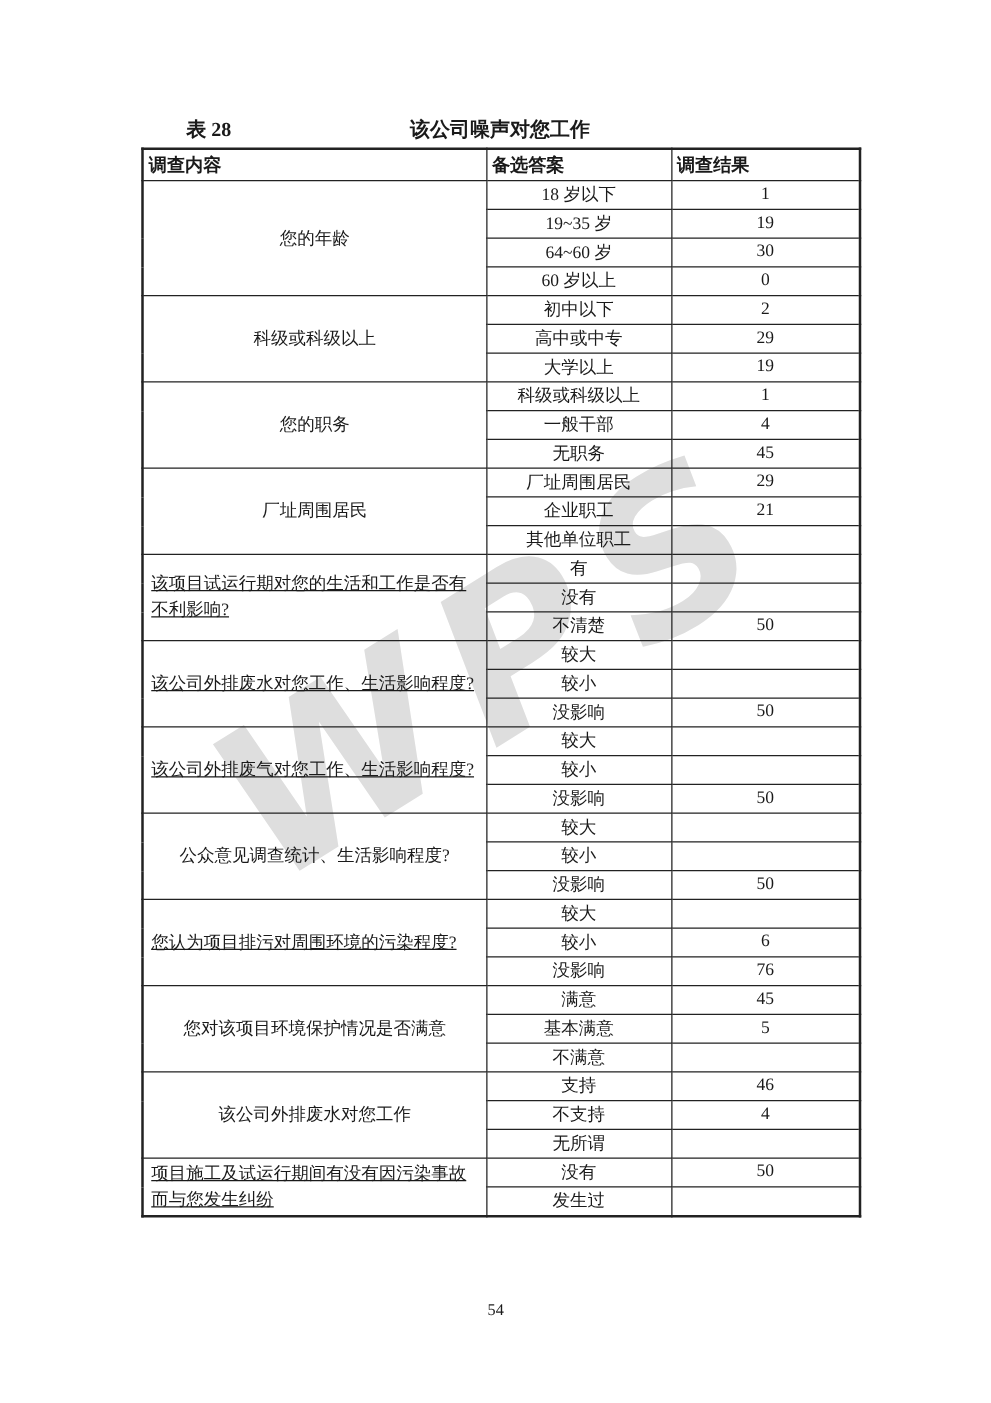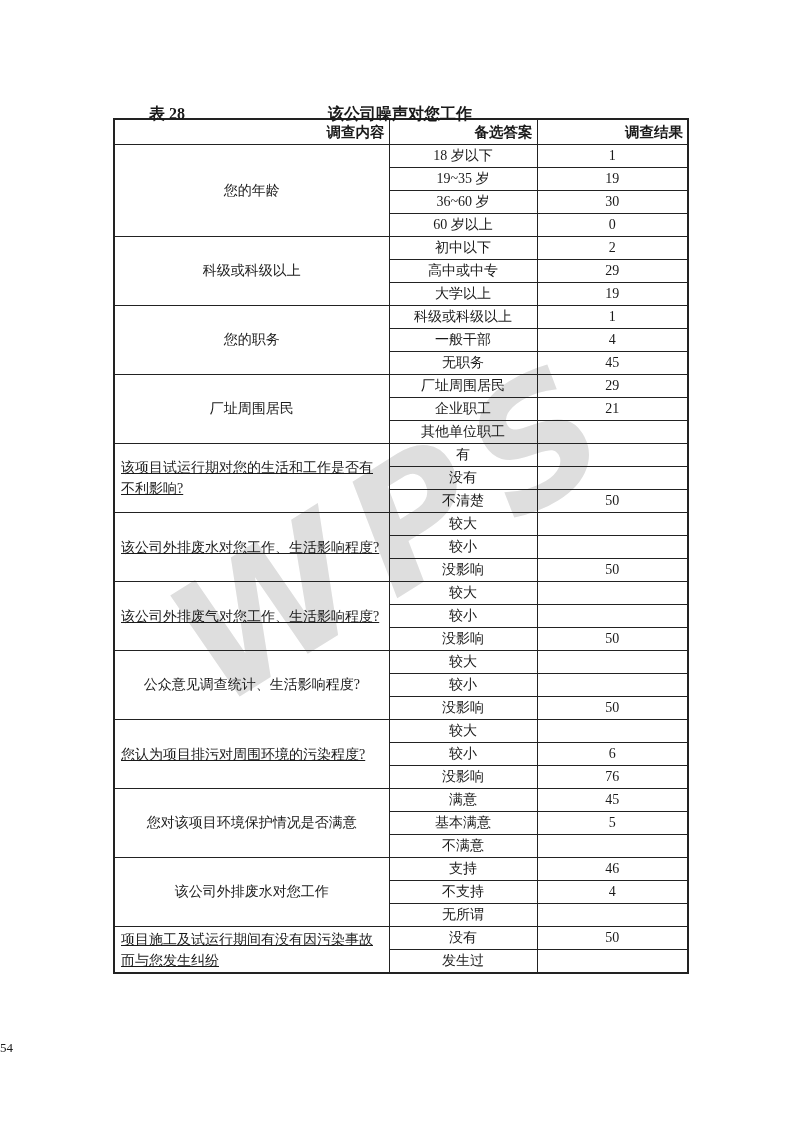--- a/index.html
+++ b/index.html
@@ -10,45 +10,45 @@
   }
   .watermark {
     position:absolute; left:70px; top:445px; width:660px; height:180px;
     text-align:center; font-size:168px; line-height:1; font-weight:bold;
     font-style:italic; letter-spacing:20px; color:#dedede;
     transform:rotate(-32deg);
     font-family:"DejaVu Sans","Liberation Sans",sans-serif;
     z-index:0; white-space:nowrap;
   }
   .caption {
-    position:absolute; top:104px; left:113px; width:574px; height:24px;
+    position:absolute; top:94px; left:113px; width:574px; height:24px;
     font-weight:bold; font-size:16px; z-index:2;
   }
   .cap-label { position:absolute; left:36px; top:0; }
   .cap-title { display:block; text-align:center; }
   table.survey {
     position:absolute; top:118px; left:113px; width:574px;
     border-collapse:collapse; table-layout:fixed; font-size:14px;
     z-index:1; background:transparent;
   }
   table.survey, table.survey th, table.survey td { border:1px solid #222222; }
   table.survey { border-width:2px; }
   table.survey th {
-    height:24px; font-weight:bold; font-size:14.5px; text-align:right;
+    height:24px; font-weight:bold; font-size:14.5px; text-align:left;
     padding:0 4px; vertical-align:middle;
   }
   table.survey td {
     height:22px; padding:0 6px; text-align:center; vertical-align:middle;
     background:transparent;
   }
   td.q { text-align:center; }
   td.q.left { text-align:left; line-height:1.5;text-decoration:underline; }
   .pagenum {
     position:absolute; top:1040px; left:0; width:100%;
-    font-size:13px; z-index:2;
+    text-align:center; font-size:13px; z-index:2;
   }
 </style>
 </head>
 <body>
 
 <div class="page">
 
   <div class="watermark" style="color: rgb(222, 222, 222);">WPS</div>
 
   <div class="caption">
@@ -73,21 +73,21 @@
         <tr>
           <td rowspan="4" class="q">您的年龄</td>
           <td>18 岁以下</td>
           <td>1</td>
         </tr>
         <tr>
           <td>19~35 岁</td>
           <td>19</td>
         </tr>
         <tr>
-          <td>36~60 岁</td>
+          <td>64~60 岁</td>
           <td>30</td>
         </tr>
         <tr>
           <td>60 岁以上</td>
           <td>0</td>
         </tr>
         <tr>
           <td rowspan="3" class="q">科级或科级以上</td>
           <td>初中以下</td>
           <td>2</td>

